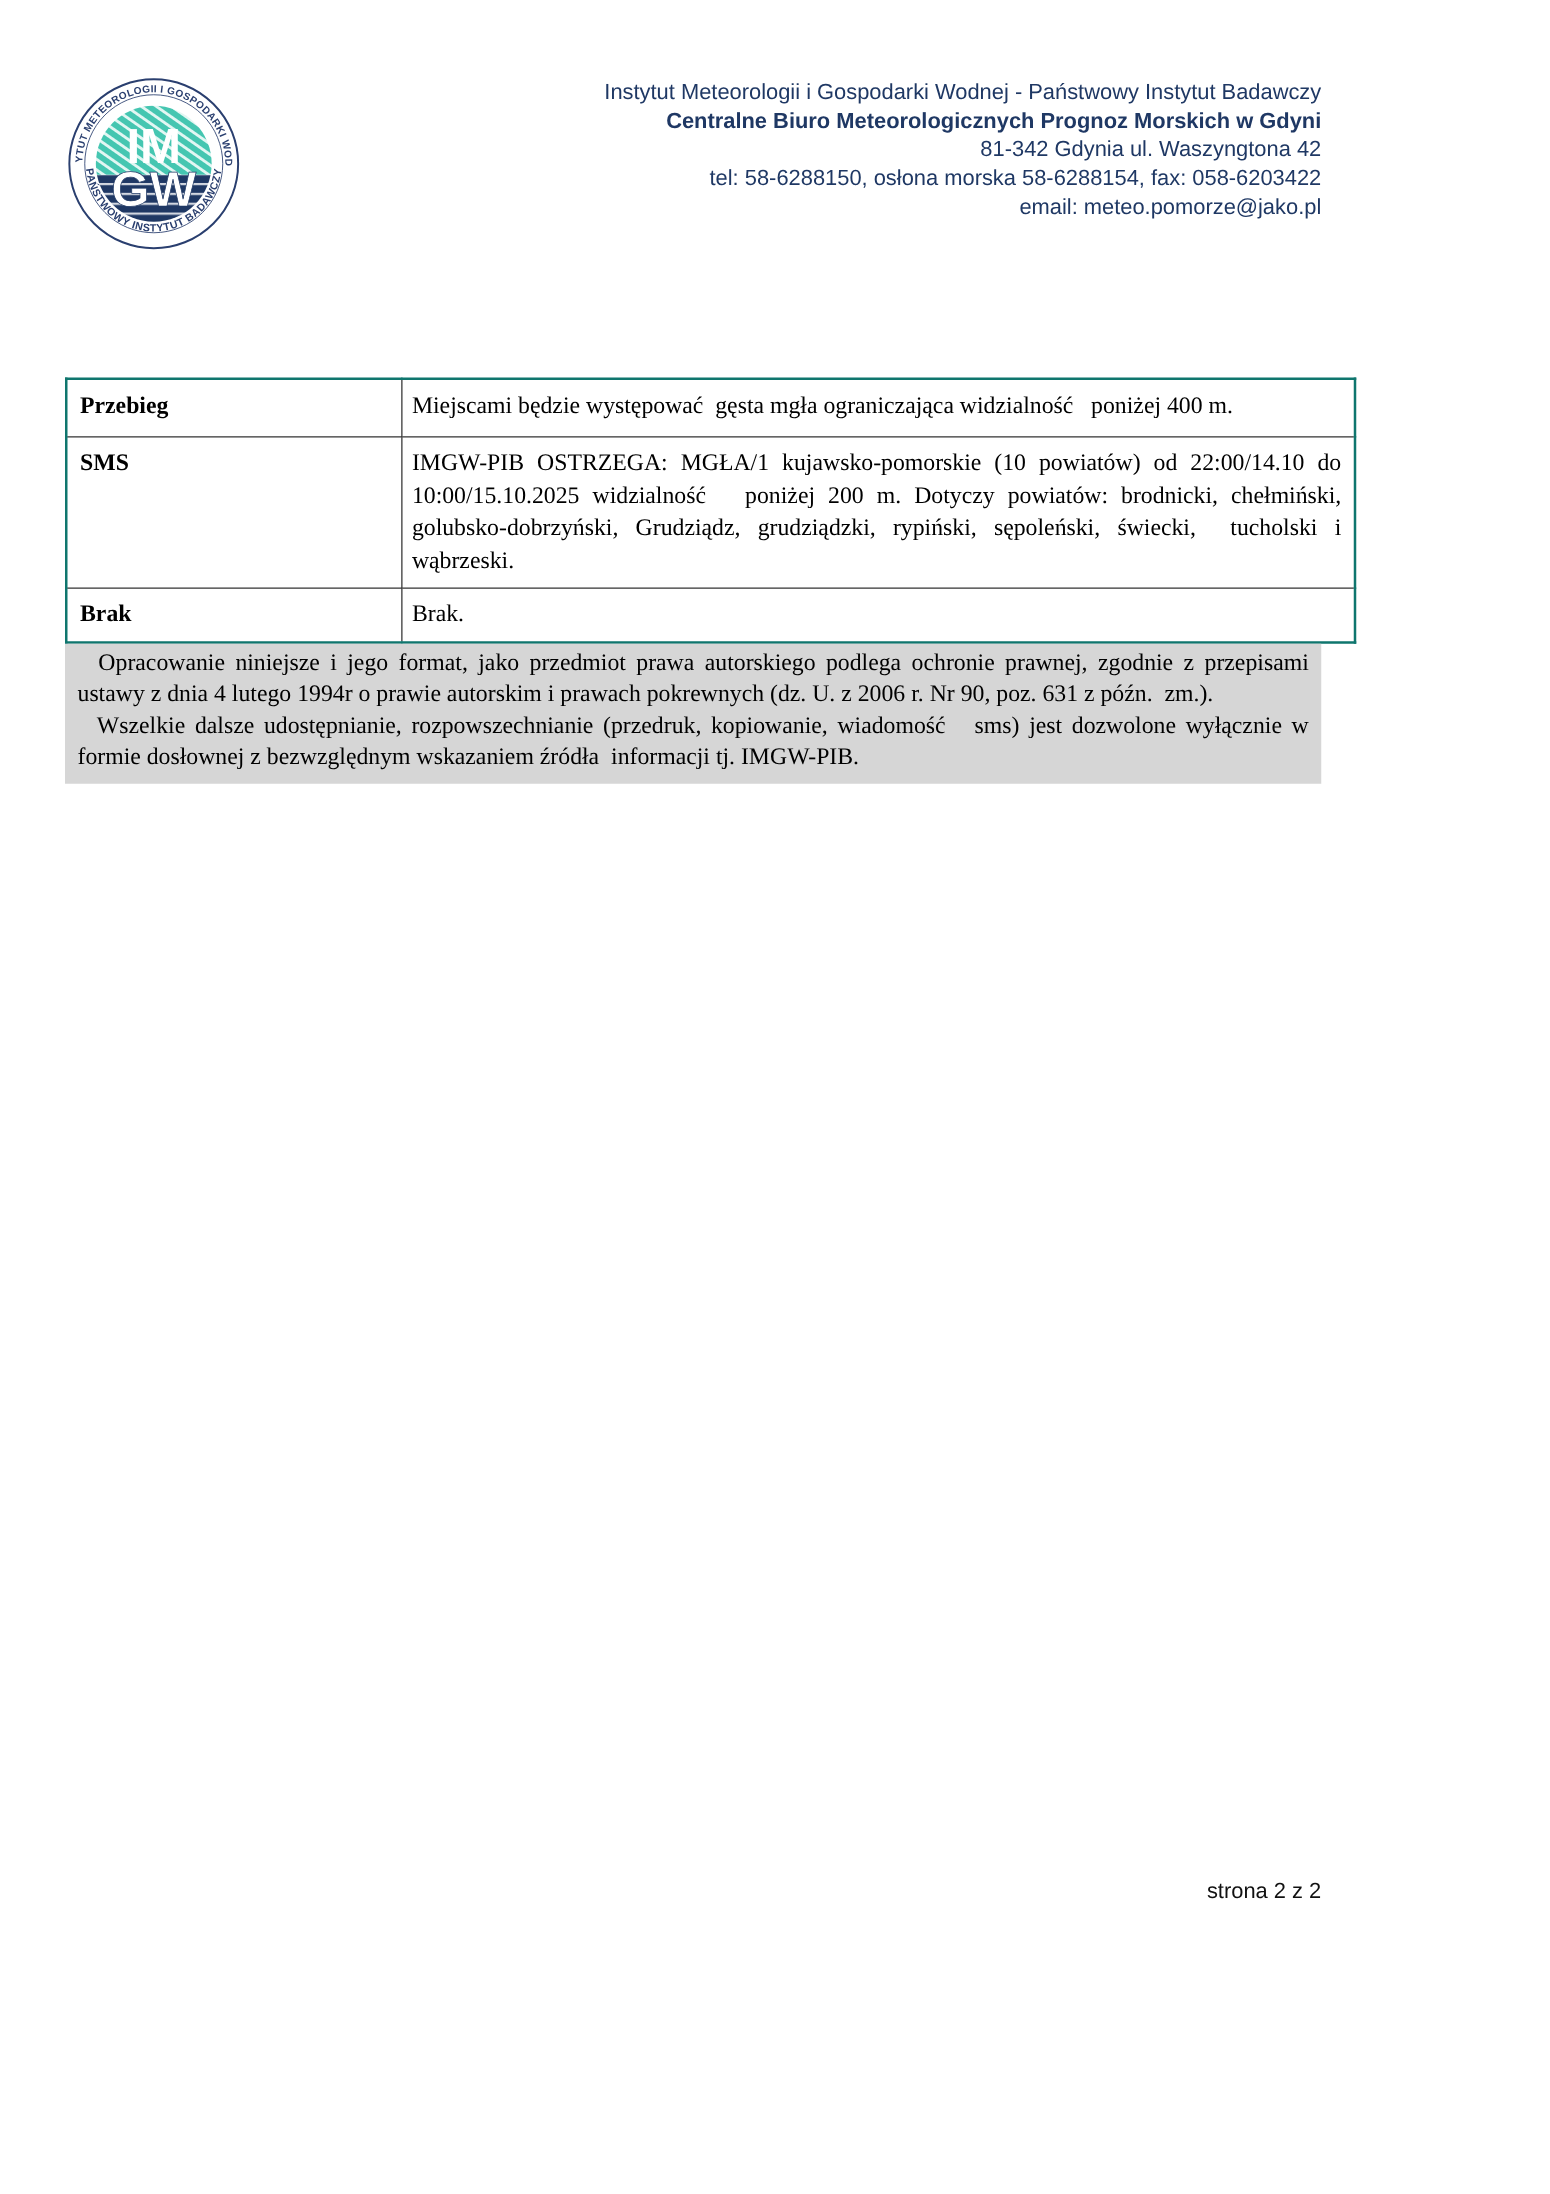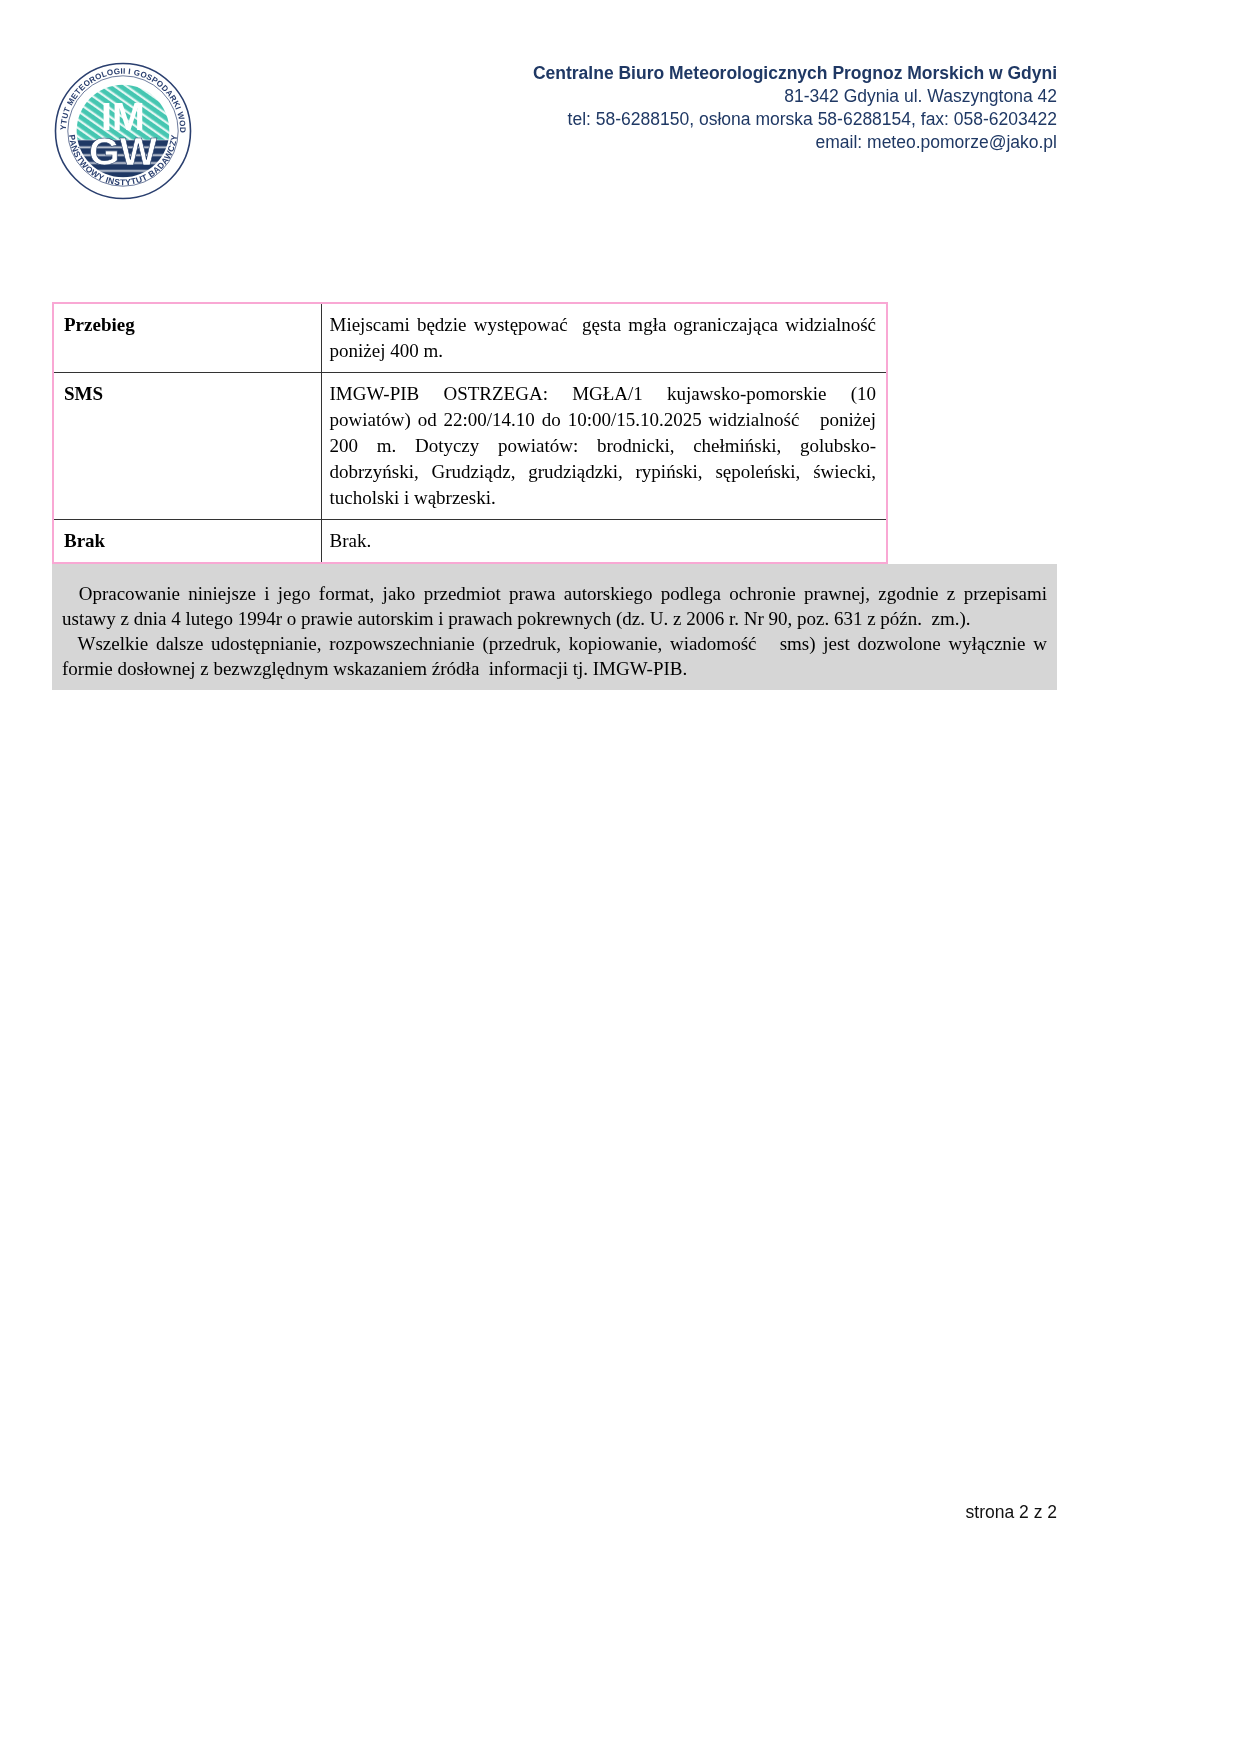--- a/index.html
+++ b/index.html
@@ -31,23 +31,23 @@
     padding-top: 4px;
     text-align: right;
     font-family: "Liberation Sans", sans-serif;
     font-size: 17.5px;
     line-height: 23px;
     color: #1f3864;
   }
   .header-text .bold { font-weight: bold; }
   .doc-table {
     margin: 94px 183px 0 52px;
-    width: 836px;
+    width: 1033px;
     border-collapse: collapse;
-    border: 2px solid #f9a8d4;
+    border: 2px solid #0f766e;
     font-size: 19px;
     line-height: 26px;
   }
   .doc-table td {
     border: 1px solid #333;
     vertical-align: top;
     text-align: left;
   }
   .doc-table td.lbl {
     width: 268px;
@@ -60,21 +60,21 @@
     text-align: justify;
   }
   .doc-table tr.r1 { height: 46px; }
   .doc-table tr.r2 { height: 112px; }
   .doc-table tr.r3 { height: 64px; }
   .doc-table tr.r4 { height: 38px; }
   .disclaimer {
     margin: 0 183px 0 52px;
     width: 1005px;
     background: #d6d6d6;
-    padding: 17px 10px 9px 10px;
+    padding: 3px 10px 9px 10px;
     font-size: 19px;
     line-height: 25px;
   }
   .disclaimer p {
     white-space: pre-wrap;
     text-align: justify;
   }
   .page-footer {
     position: absolute;
     top: 1502px;
@@ -120,20 +120,21 @@
         <text font-family="Liberation Sans, sans-serif" font-size="8.2" font-weight="bold" fill="#2a3f6f" letter-spacing="0.3">
           <textPath href="#arcTop" startOffset="50%" text-anchor="middle">INSTYTUT METEOROLOGII I GOSPODARKI WODNEJ</textPath>
         </text>
         <text font-family="Liberation Sans, sans-serif" font-size="8.6" font-weight="bold" fill="#2a3f6f" letter-spacing="0.4">
           <textPath href="#arcBot" startOffset="50%" text-anchor="middle">◆ PAŃSTWOWY INSTYTUT BADAWCZY ◆</textPath>
         </text>
       </svg>
     </div>
 
     <div class="header-text">
+      <div>Instytut Meteorologii i Gospodarki Wodnej - Państwowy Instytut Badawczy</div>
       <div class="bold">Centralne Biuro Meteorologicznych Prognoz Morskich w Gdyni</div>
       <div>81-342 Gdynia ul. Waszyngtona 42</div>
       <div>tel: 58-6288150, osłona morska 58-6288154, fax: 058-6203422</div>
       <div>email: meteo.pomorze@jako.pl</div>
     </div>
   </div>
 
   <table class="doc-table">
     <tbody>
       <tr class="r1">

